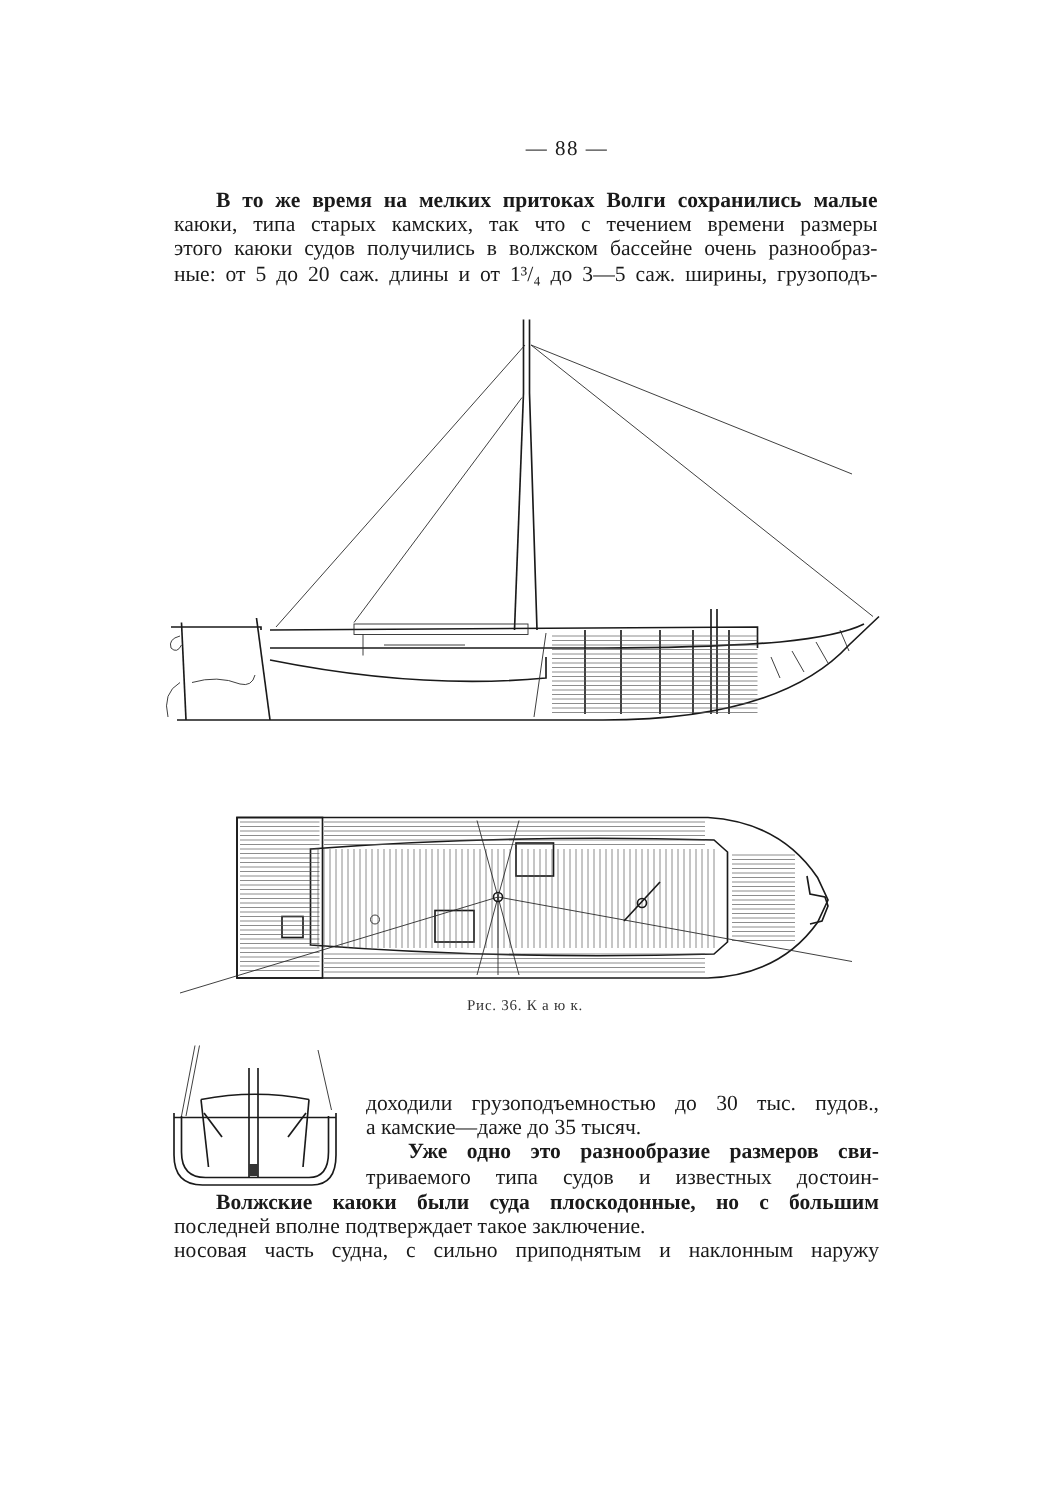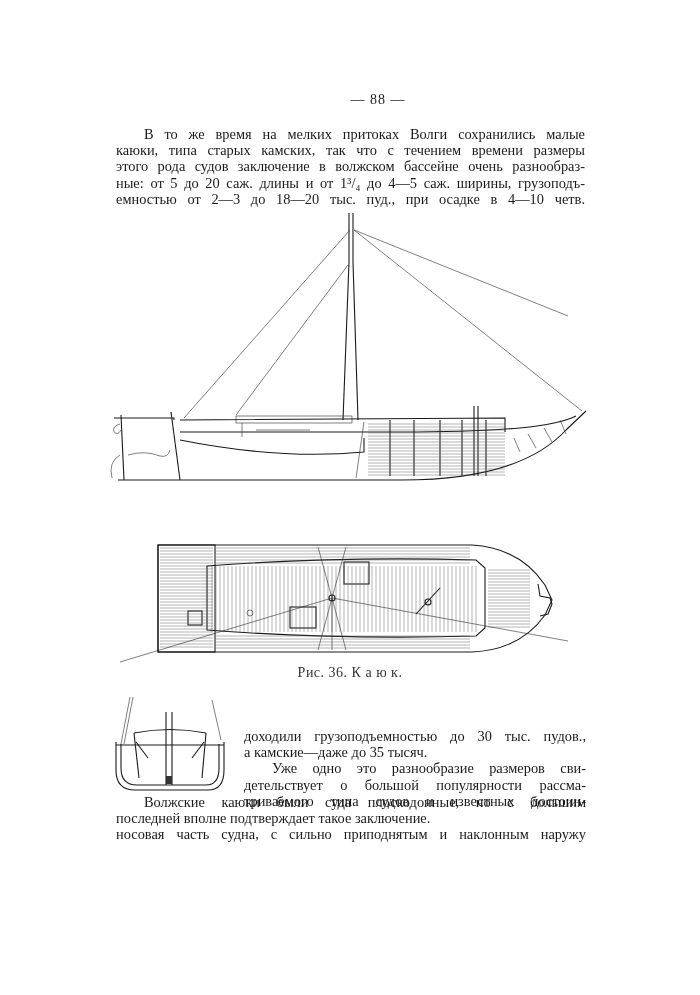--- a/index.html
+++ b/index.html
@@ -3,42 +3,41 @@
   <meta charset="utf-8">
   <style>
     html, body { margin: 0; padding: 0; background: #ffffff; }
     body { width: 700px; height: 995px; position: relative; overflow: hidden;
            font-family: "Liberation Serif", "DejaVu Serif", serif; color: #1a1a1a; }
     .page-number { position: absolute; top: 92px; left: 0; width: 700px; text-align: center;
                    font-size: 14px; letter-spacing: 1px; padding-left: 28px; }
     .para { position: absolute; font-size: 14.4px; line-height: 16.2px; text-align: justify; }
     .para .line { display: block; text-align-last: justify; white-space: nowrap; }
     .para .line.last { text-align-last: left; }
-    .indent { padding-left: 28px; }
+    .indent { padding-left: 28px; font-weight: bold; }
     #p1 { top: 126px; left: 116px; width: 469px; }
     #p2 { top: 728px; left: 244px; width: 342px; }
     #p3 { top: 794px; left: 116px; width: 470px; }
     .caption { position: absolute; top: 665px; left: 0; width: 700px; text-align: center;
-               font-size: 14px; letter-spacing: 0.5px; color: #333; }
+               font-size: 10px; letter-spacing: 0.5px; color: #333; }
     svg { position: absolute; }
     .ink { stroke: #1a1a1a; fill: none; stroke-width: 1.1; }
     .thin { stroke: #2a2a2a; fill: none; stroke-width: 0.6; }
     .hatch { stroke: #555; stroke-width: 0.45; }
   </style>
 </head>
 <body>
 
 <div class="page-number">— 88 —</div>
 
 <div id="p1" class="para">
   <span class="line indent">В то же время на мелких притоках Волги сохранились малые</span>
   <span class="line">каюки, типа старых камских, так что с течением времени размеры</span>
-  <span class="line">этого рода судов заключение в волжском бассейне очень разнообраз-</span>
-  <span class="line">ные: от 5 до 20 саж. длины и от 1³/₄ до 4—5 саж. ширины, грузоподъ-</span>
-  <span class="line">емностью от 2—3 до 18—20 тыс. пуд., при осадке в 4—10 четв.</span>
+  <span class="line">этого каюки судов получились в волжском бассейне очень разнообраз-</span>
+  <span class="line">ные: от 5 до 20 саж. длины и от 1³/₄ до 3—5 саж. ширины, грузоподъ-</span>
 </div>
 
 <svg width="700" height="995" viewBox="0 0 700 995" style="left:0;top:0;">
 
   <g>
     <line class="ink" x1="349" y1="213" x2="349" y2="262"></line>
     <line class="ink" x1="353" y1="213" x2="353" y2="262"></line>
     <line class="ink" x1="349" y1="262" x2="343" y2="420"></line>
     <line class="ink" x1="353" y1="262" x2="358" y2="420"></line>
   </g>
@@ -278,21 +277,20 @@
     <line class="thin" x1="212" y1="700" x2="221" y2="740"></line>
   </g>
 </svg>
 
 <div class="caption">Рис. 36. К а ю к.</div>
 
 <div id="p2" class="para">
   <span class="line">доходили грузоподъемностью до 30 тыс. пудов.,</span>
   <span class="line last">а камские—даже до 35 тысяч.</span>
   <span class="line indent">Уже одно это разнообразие размеров сви-</span>
-  <span class="line">детельствует о большой популярности рассма-</span>
   <span class="line">триваемого типа судов и известных достоин-</span>
 </div>
 
 <div id="p3" class="para">
   <span class="line indent">Волжские каюки были суда плоскодонные, но с большим</span>
   <span class="line last">последней вполне подтверждает такое заключение.</span>
   <span class="line">носовая часть судна, с сильно приподнятым и наклонным наружу</span>
 </div>
 
 </body></html>

